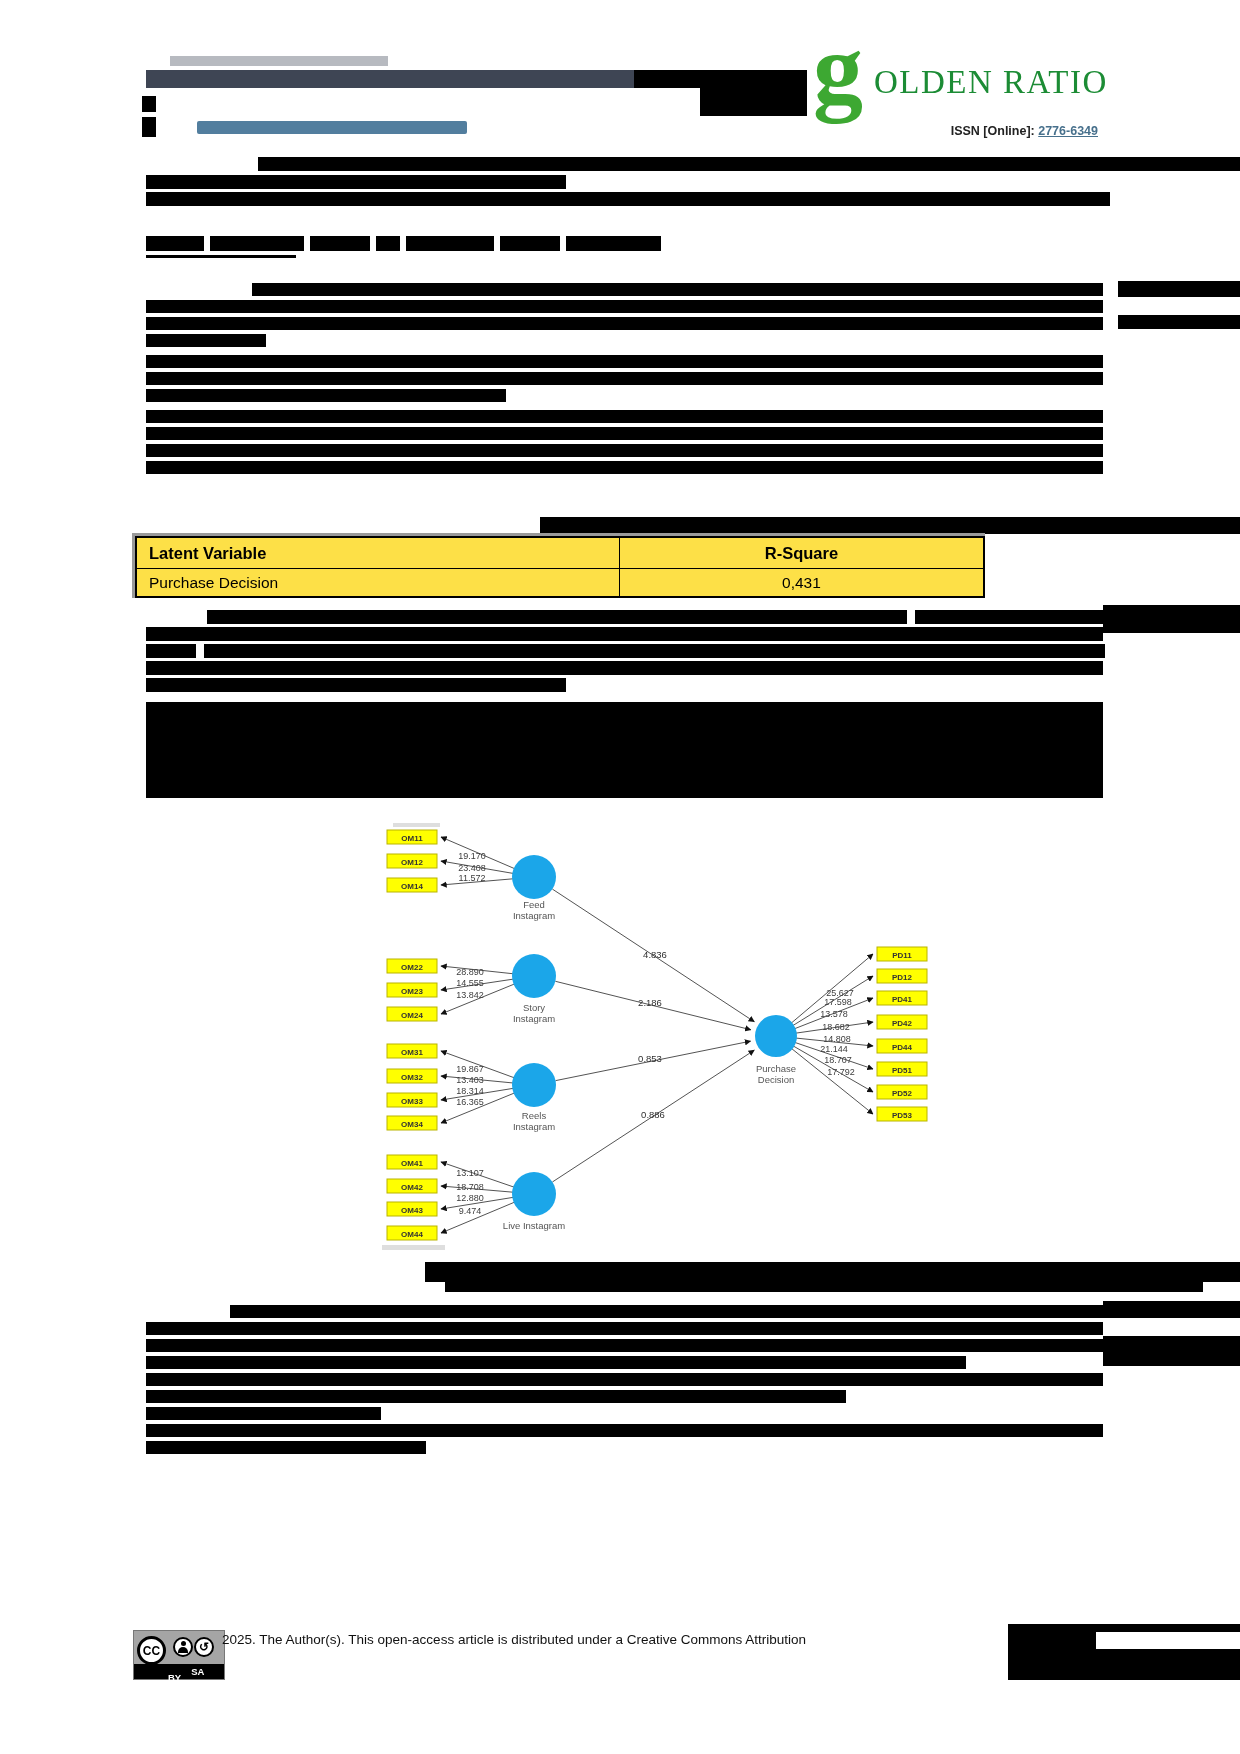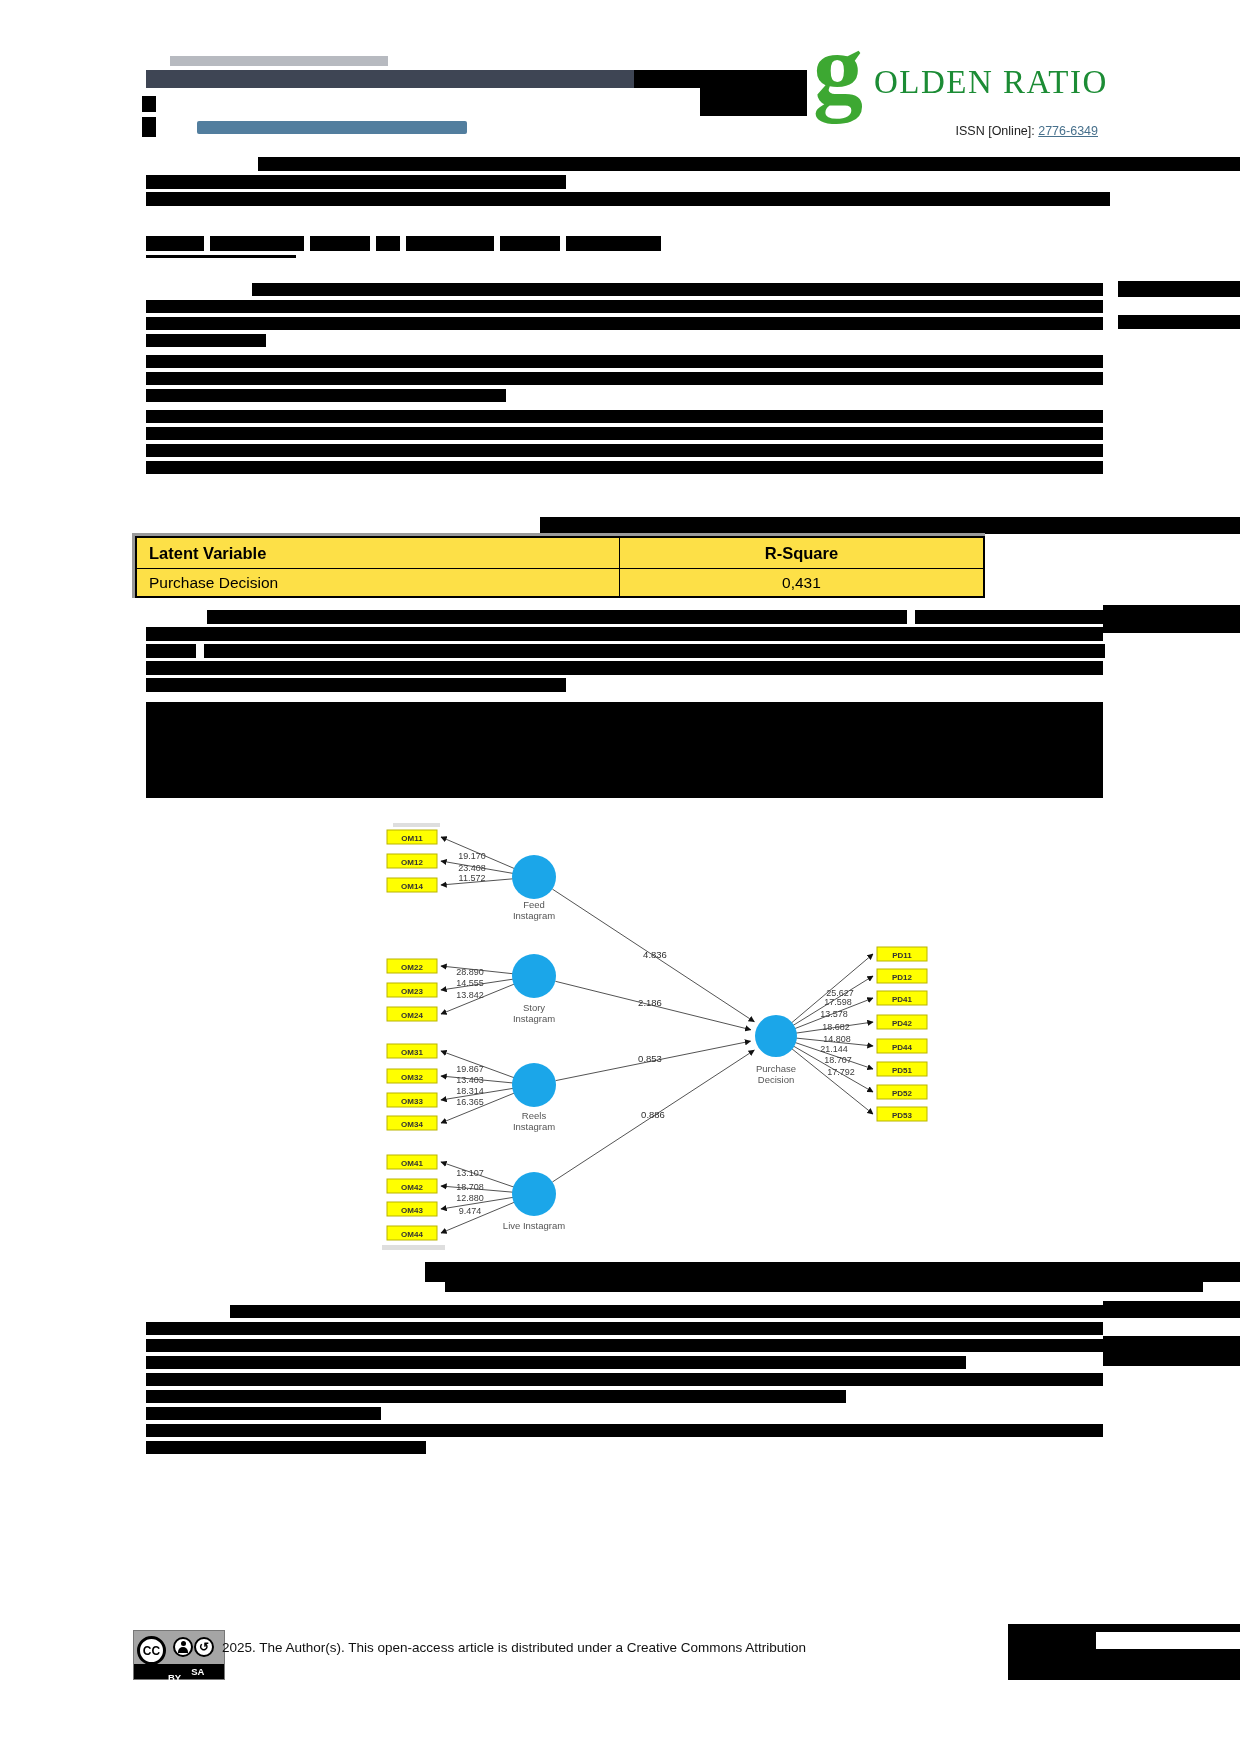--- a/index.html
+++ b/index.html
@@ -7,21 +7,21 @@
         font-family:"Liberation Sans",sans-serif;overflow:hidden;margin:0 auto;}
   .layer{position:absolute;left:0;top:0;width:100%;height:100%;}
   .red-bar{position:absolute;background:#000;}
 
   
   .logo-g{position:absolute;left:813px;top:20px;font-family:"Liberation Serif",serif;
           font-weight:bold;font-size:100px;line-height:1;color:#3da832;}
   .logo-text{position:absolute;left:874px;top:64px;font-family:"Liberation Serif",serif;
           font-size:33px;letter-spacing:1.5px;color:#1c8c35;}
   .issn{position:absolute;top:124px;left:940px;width:158px;text-align:right;
-        font-size:12.5px;color:#222;}
+        font-size:12.5px;color:#222;font-weight:bold;}
   .issn-link{color:#47708c;text-decoration:underline;cursor:pointer;}
 
   
   .url-bar{position:absolute;left:197px;top:121px;width:270px;height:13px;
            background:#527e9e;border-radius:2px;cursor:pointer;}
 
   
   .rtable{position:absolute;left:135px;top:536px;width:850px;border-collapse:collapse;
           background:#fde047;border:2px solid #000;
           box-shadow:-3px 0 0 #9a9a9a,0 -3px 0 #9a9a9a,-3px -3px 0 #9a9a9a;}
@@ -51,21 +51,21 @@
         flex-direction:column;}
   .mini.by{left:39px;}
   .mini.sa{left:60px;}
   .p-head{display:block;width:5px;height:5px;border-radius:50%;background:#000;margin:0 auto;}
   .p-body{display:block;width:10px;height:6px;border-radius:5px 5px 0 0;background:#000;margin:1px auto 0;}
   .sa-glyph{font-size:12px;font-weight:bold;color:#000;transform:scaleX(-1);line-height:1;}
   .cc-strip{position:absolute;left:0;bottom:0;width:100%;height:15px;background:#000;color:#fff;
             font-size:9.5px;font-weight:bold;display:flex;align-items:center;box-sizing:border-box;}
   .cc-strip span:first-child{margin-left:34px;margin-top:12px;}
   .cc-strip span:last-child{margin-left:10px;}
-  .lic{position:absolute;left:222px;top:1630px;width:680px;font-size:13.5px;color:#111;line-height:19.5px;margin-top:8px;}
+  .lic{position:absolute;left:222px;top:1630px;width:680px;font-size:13.5px;color:#111;line-height:19.5px;}
 </style>
 </head>
 <body>
 
 <div class="page">
 
   <div class="layer" id="redaction-layer">
       <div class="red-bar" style="left: 170px; top: 56px; width: 218px; height: 10px; background: rgb(183, 186, 192);"></div>
       <div class="red-bar" style="left: 146px; top: 70px; width: 488px; height: 18px; background: rgb(62, 69, 84);"></div>
       <div class="red-bar" style="left: 634px; top: 70px; width: 173px; height: 18px;"></div>

